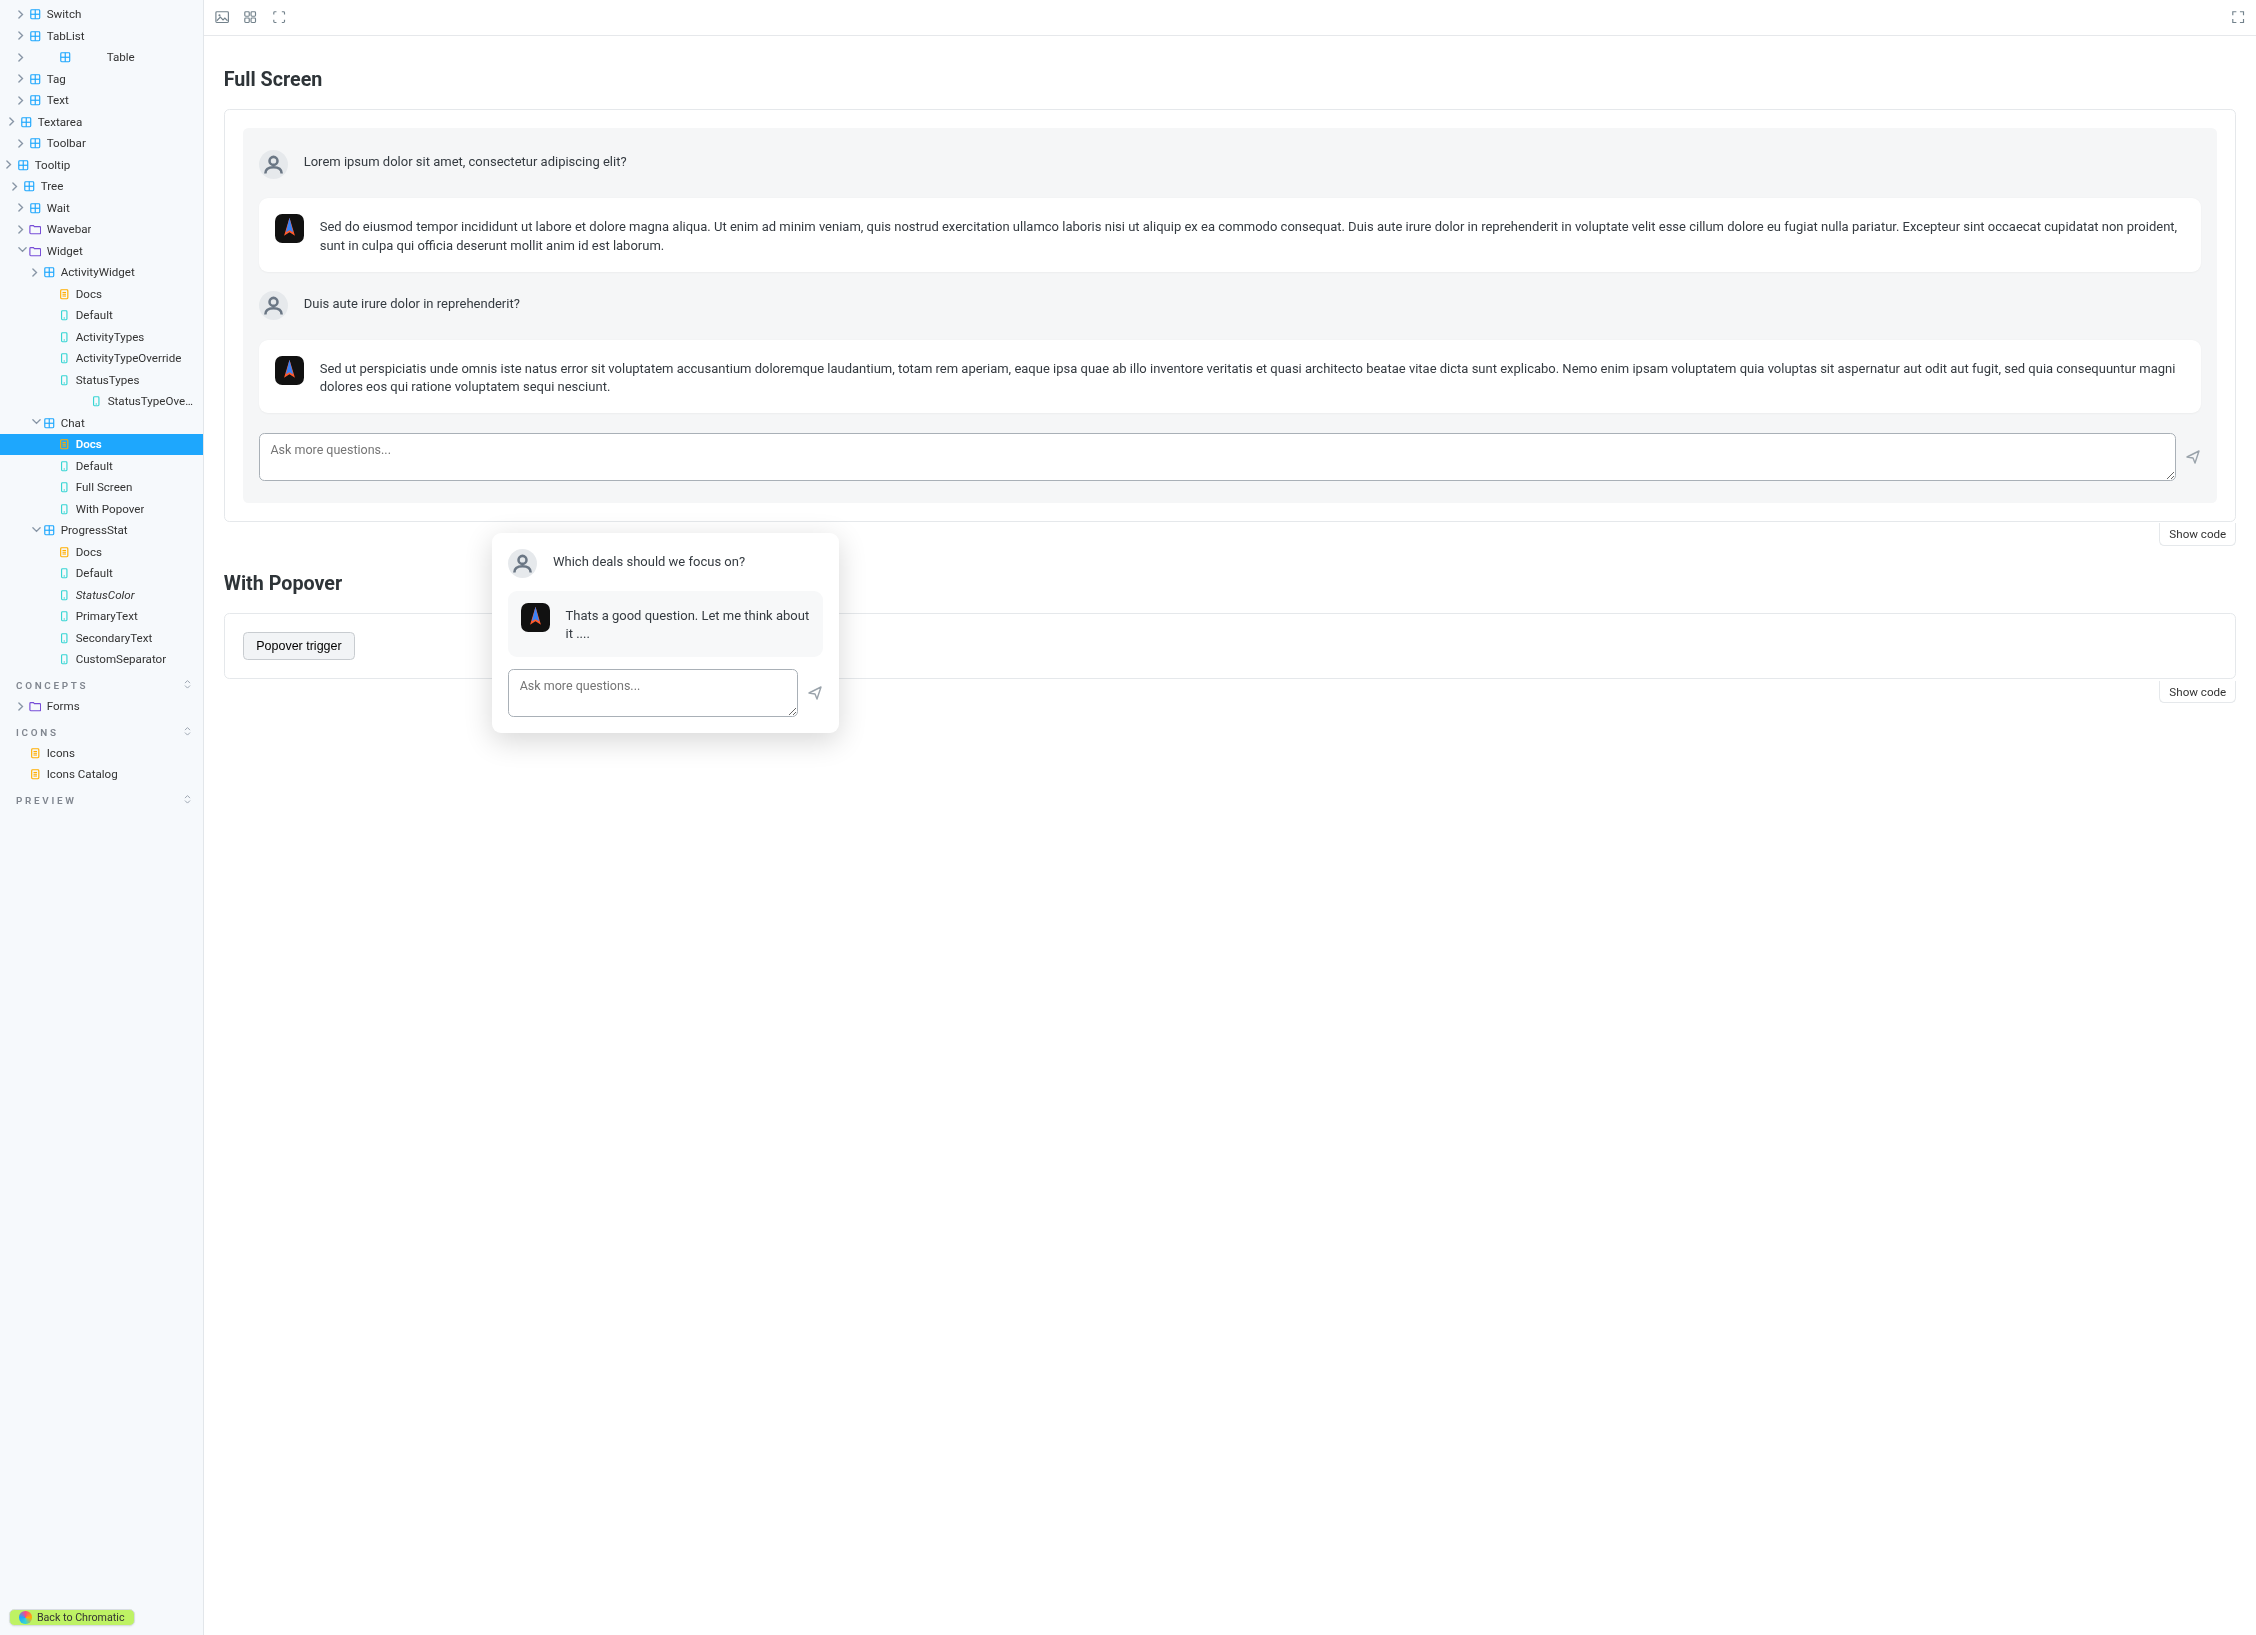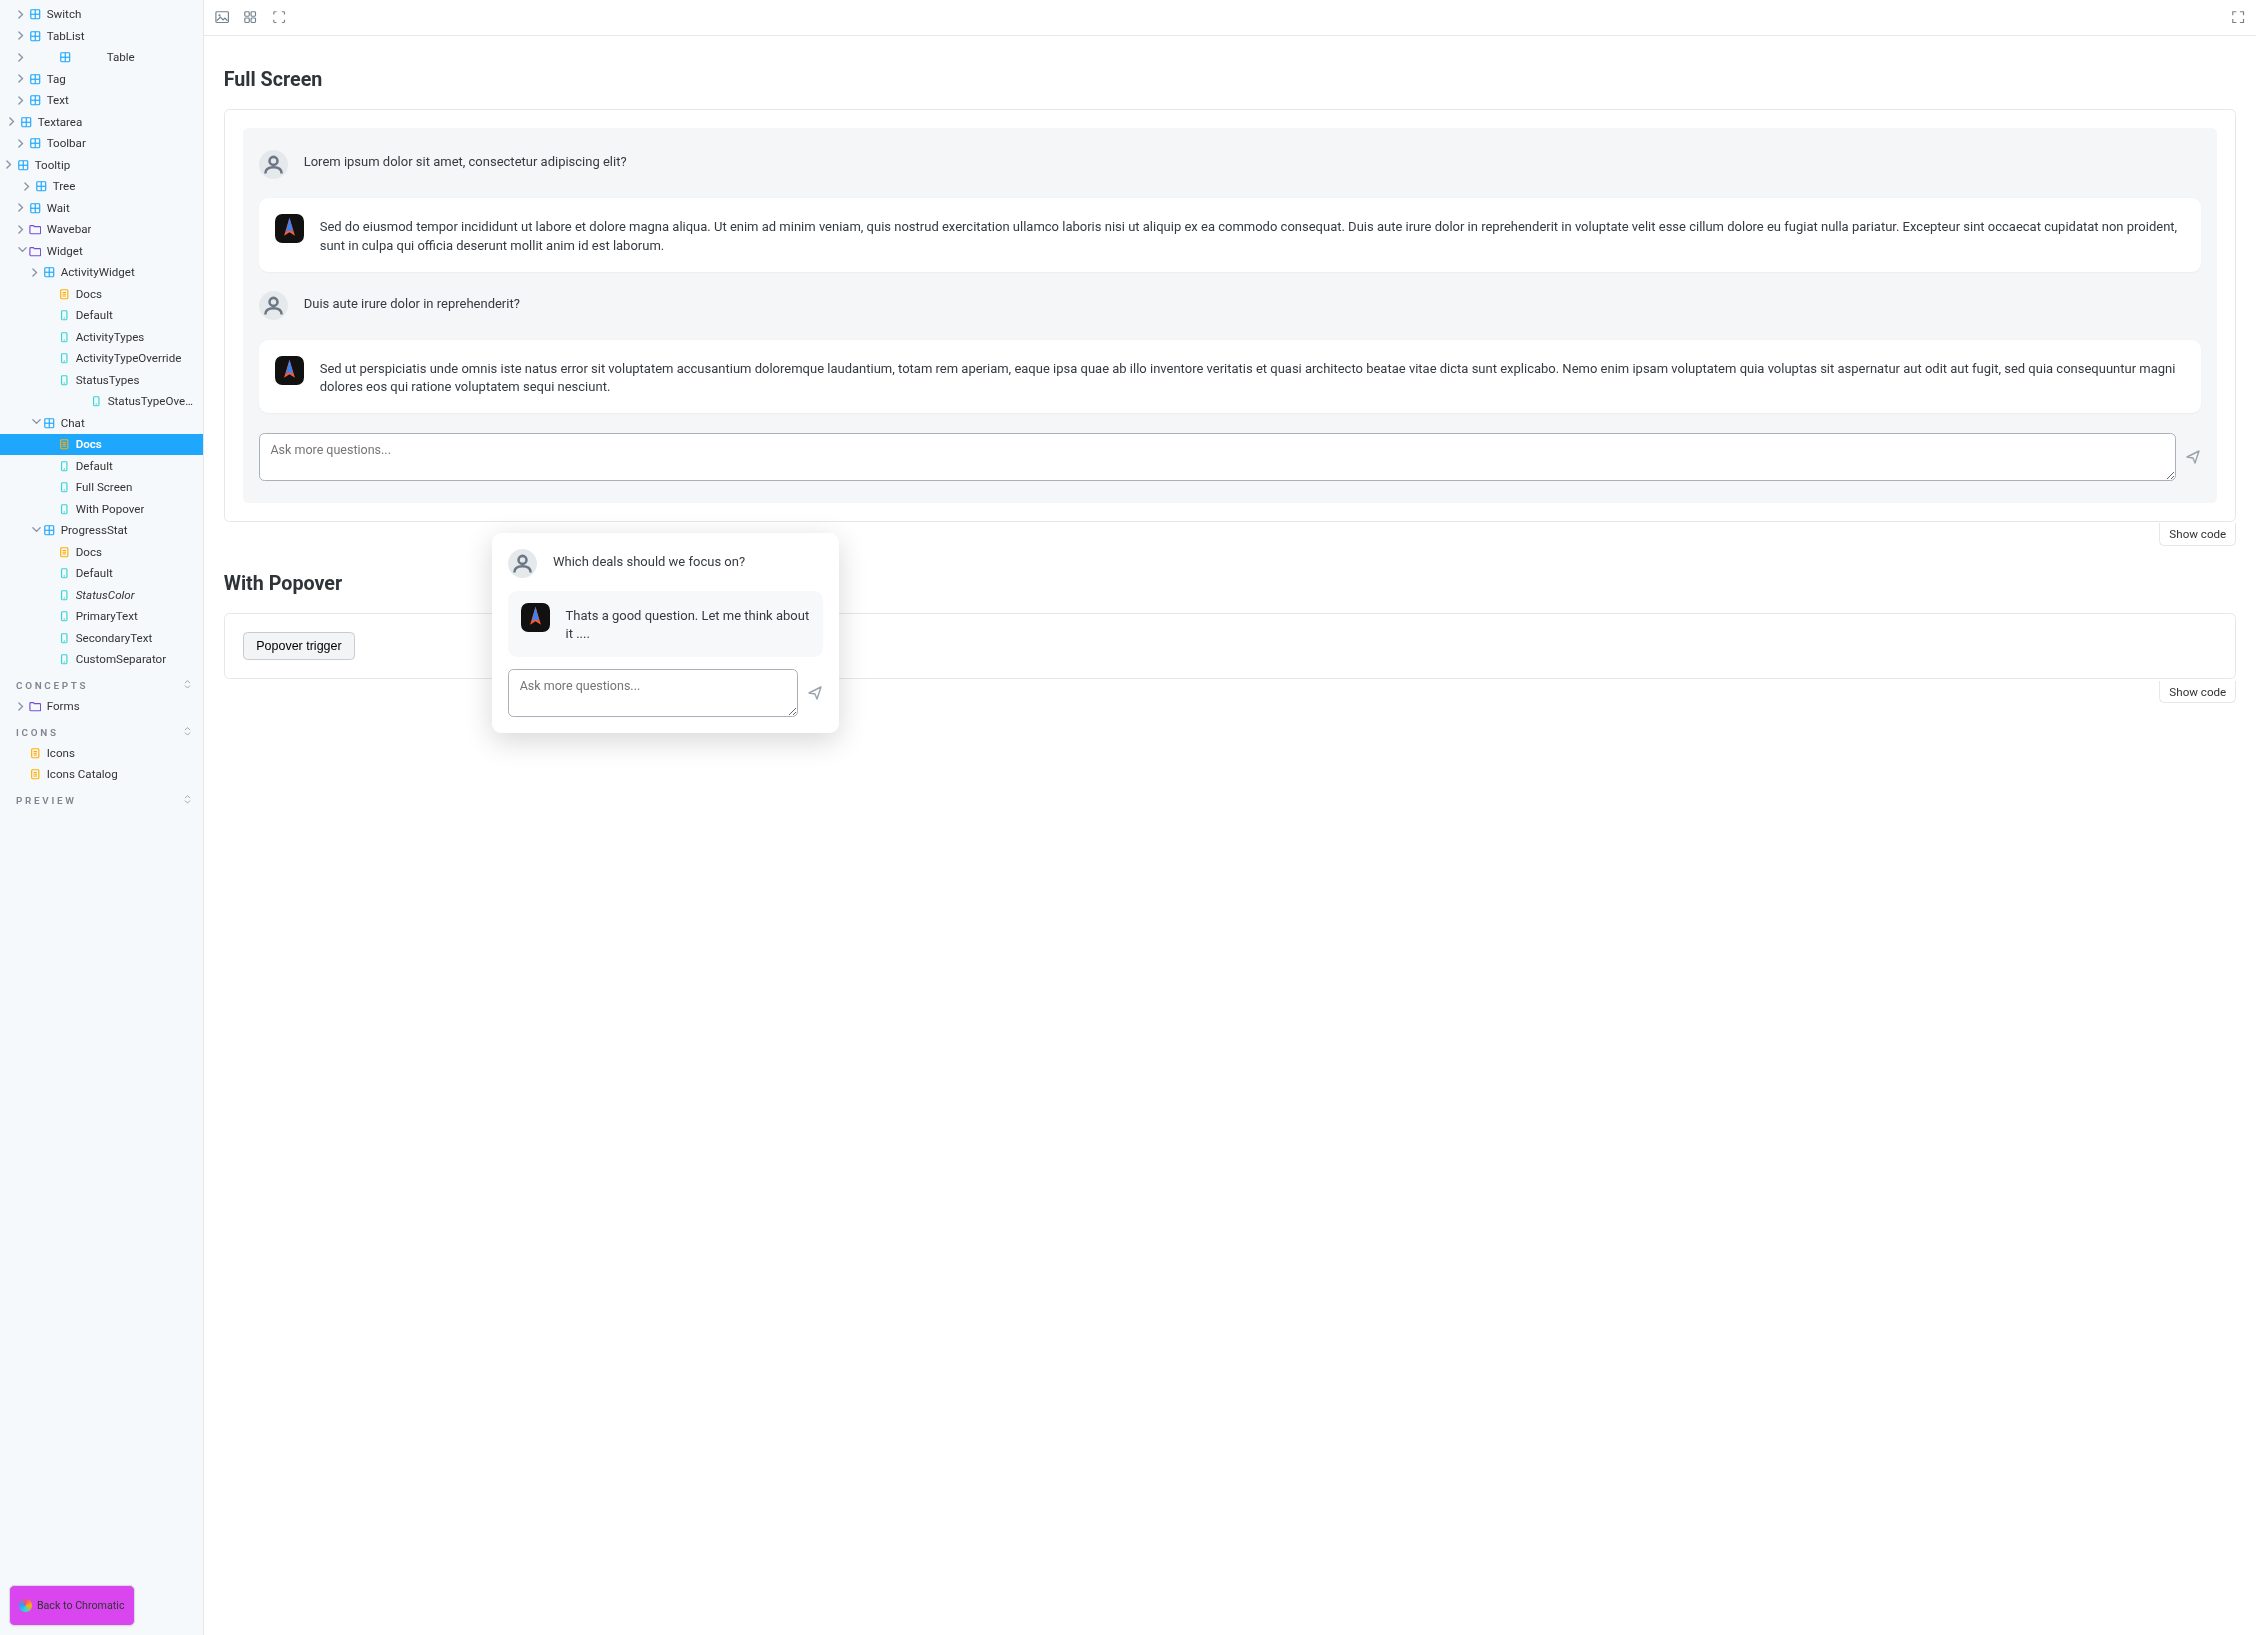--- a/index.html
+++ b/index.html
@@ -40,22 +40,22 @@
   .section-header {
     display: flex; align-items: center; justify-content: space-between;
     padding: 9px 10.7px 3.6px 16px;
     font-size: 9.9px; letter-spacing: 2.7px; color: #80868f; font-weight: 600;
     text-transform: uppercase; cursor: pointer;
   }
   .section-caret { color: #9aa4af; }
 
   .back-chromatic {
     position: absolute; bottom: 9px; left: 9px;
-    background: #d946ef; border: 0.9px solid #d8dde2; border-radius: 5.4px;
-    padding: 13px 9px; font-size: 10.7px; display: flex; align-items: center; gap: 5.4px;
+    background: #bef264; border: 0.9px solid #d8dde2; border-radius: 5.4px;
+    padding: 1px 9px; font-size: 10.7px; display: flex; align-items: center; gap: 5.4px;
     box-shadow: 0 0.9px 1.8px rgba(0,0,0,0.05);
   }
   .chromatic-dot {
     width: 12.5px; height: 12.5px; border-radius: 50%;
     background: conic-gradient(#ff4785, #ffae00, #37d5d3, #1ea7fd, #ff4785);
     display: inline-block;
   }
 
   
   .main { flex: 1; display: flex; flex-direction: column; position: relative; }
@@ -284,21 +284,21 @@
             <use href="#ic-caret-right"></use>
           </svg>
         </span>
         <span class="type-ic">
           <svg viewBox="0 0 14 14">
             <use href="#ic-component"></use>
           </svg>
         </span>
         <span class="label">Tooltip</span>
       </div>
-      <div class="tree-item" style="padding-left: 24px; align-items: center;">
+      <div class="tree-item" style="padding-left: 12px; align-items: center;">
         <span class="caret">
           <svg viewBox="0 0 10 10">
             <use href="#ic-caret-right"></use>
           </svg>
         </span>
         <span class="type-ic">
           <svg viewBox="0 0 14 14">
             <use href="#ic-component"></use>
           </svg>
         </span>

